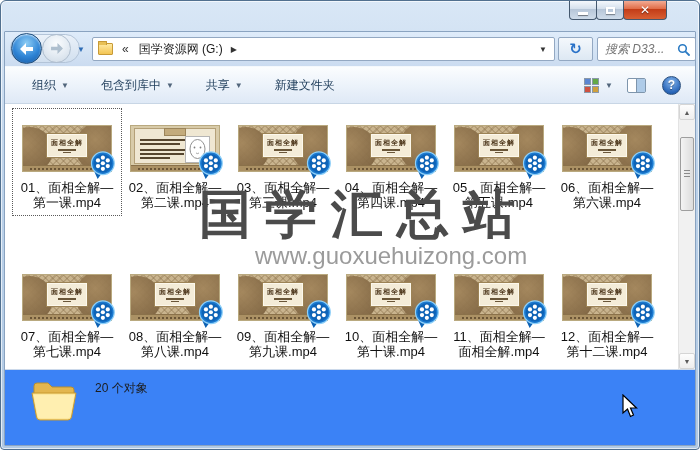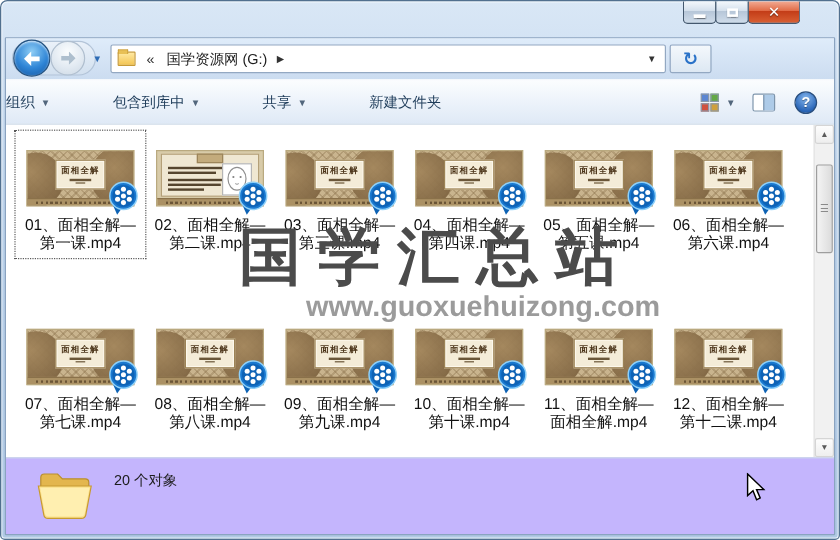--- a/index.html
+++ b/index.html
@@ -75,22 +75,22 @@
   }
   .searchbox input { flex:1; min-width:0; border:none; outline:none; background:transparent;
     font-style:italic; color:#8a8a8a; font-size:12px; padding-left:7px; font-family:inherit; }
   .search-mag { flex:none; margin-right:5px; }
 
   
   .toolbar {
     position:relative; height:38px; flex:none;
     background:linear-gradient(#fbfdfe,#eef4fb 45%,#dfe9f6);
     border-bottom:1px solid #c8d6e5; border-top:1px solid #f4f8fc;
-    display:flex; align-items:center; 
-    font-size:12px; color:#1e3c5a;gap:20px;
+    display:flex; align-items:center; padding-left:27px;
+    font-size:12px; color:#1e3c5a;
   }
   .tb-item { display:flex; align-items:center; margin-right:32px; cursor:default; white-space:nowrap; }
   .tb-caret { font-size:8px; color:#52667c; margin-left:5px; }
   .tb-right { position:absolute; right:14px; top:0; height:100%; display:flex; align-items:center; }
   .views-grid { width:15px; height:15px; display:grid; grid-template-columns:7px 7px; grid-gap:1px; }
   .views-grid span { width:7px; height:7px; border:1px solid #8a98a8; }
   .vg1{background:#5b86d2;} .vg2{background:#63a946;} .vg3{background:#cf5140;} .vg4{background:#cfa03c;}
   .views-caret { font-size:8px; color:#52667c; margin:0 14px 0 6px; }
   .preview-icon { width:19px; height:15px; background:#fff; border:1px solid #7e95ac; border-radius:2px; position:relative; margin-right:16px; }
   .preview-icon:after { content:""; position:absolute; right:0; top:0; bottom:0; width:8px; background:#aecbe8; border-left:1px solid #7e95ac; }
@@ -143,36 +143,36 @@
   .face-box { position:absolute; right:5px; top:7px; width:25px; height:27px; background:#fff; border:1px solid #b5b5b5; }
 
   .badge { position:absolute; right:-5px; bottom:-9px; width:28px; height:30px; }
 
   .file-name { margin-top:8px; font-size:13px; line-height:15px; color:#111; white-space:nowrap; }
 
   
   .watermark { position:absolute; left:0; top:0; right:17px; bottom:0; pointer-events:none; z-index:6; }
   .wm-title { position:absolute; left:194px; top:76px; font-size:52px; font-weight:bold;
     color:#4b4b4b; letter-spacing:14px; white-space:nowrap; }
-  .wm-url { position:absolute; left:250px; top:138px; font-size:24px; font-weight:bold; color:#9b9b9b; }
+  .wm-url { position:absolute; left:250px; top:138px; font-size:24px; font-weight:normal; color:#9b9b9b; }
 
   
   .scrollbar { position:absolute; top:0; right:0; bottom:0; width:17px;
     background:#f1f1f1; border-left:1px solid #e3e3e3; z-index:8; }
   .sb-btn { position:absolute; left:0; right:0; height:16px; background:linear-gradient(#fdfdfd,#eeeeee);
     border:1px solid #d5d5d5; border-radius:2px; color:#5a5a5a; font-size:7px;
     display:flex; align-items:center; justify-content:center; }
   .sb-up { top:0; } .sb-down { bottom:0; }
   .sb-thumb { position:absolute; left:1px; right:1px; top:33px; height:74px;
     background:linear-gradient(90deg,#f4f4f4,#dcdcdc); border:1px solid #9e9e9e; border-radius:2px; }
   .sb-thumb:after { content:""; position:absolute; left:3px; right:3px; top:50%; height:7px; margin-top:-4px;
     background:repeating-linear-gradient(#8a8a8a 0 1px, transparent 1px 3px); }
 
   
-  .details { position:relative; height:64px; flex:none; background:#c4b5fd; border-top:1px solid #ccd9ea;text-decoration:underline; }
+  .details { position:relative; height:76px; flex:none; background:#3b82f6; border-top:1px solid #ccd9ea;text-decoration:underline; }
   .details-folder { position:absolute; left:24px; top:6px; }
   .details-count { position:absolute; left:90px; top:10px; font-size:12px; color:#1c1c1c; }
 
   .cursor { position:absolute; left:620px; top:393px; z-index:60; }
 </style>
 </head>
 <body>
 
 <div class="window">
 
@@ -210,20 +210,27 @@
         <span class="crumb">国学资源网 (G:)</span>
         <span class="crumb-sep">▶</span>
         <span class="addr-spacer"></span>
         <span class="addr-caret">▼</span>
       </div>
 
       <div class="btn-refresh">
           <span>↻</span>
         </div>
 
+      <div class="searchbox">
+        <input type="text" placeholder="搜索 D33..." style="">
+        <svg class="search-mag" width="13" height="13" viewBox="0 0 13 13">
+          <circle cx="5.5" cy="5.5" r="3.8" fill="none" stroke="#2d7cc4" stroke-width="1.6"></circle>
+          <line x1="8.6" y1="8.6" x2="12" y2="12" stroke="#2d7cc4" stroke-width="1.8" stroke-linecap="round"></line>
+        </svg>
+      </div>
     </div>
 
     <div class="toolbar">
       <div class="tb-item">
         <span>组织</span>
         <span class="tb-caret">▼</span>
       </div>
       <div class="tb-item">
         <span>包含到库中</span>
         <span class="tb-caret">▼</span>

